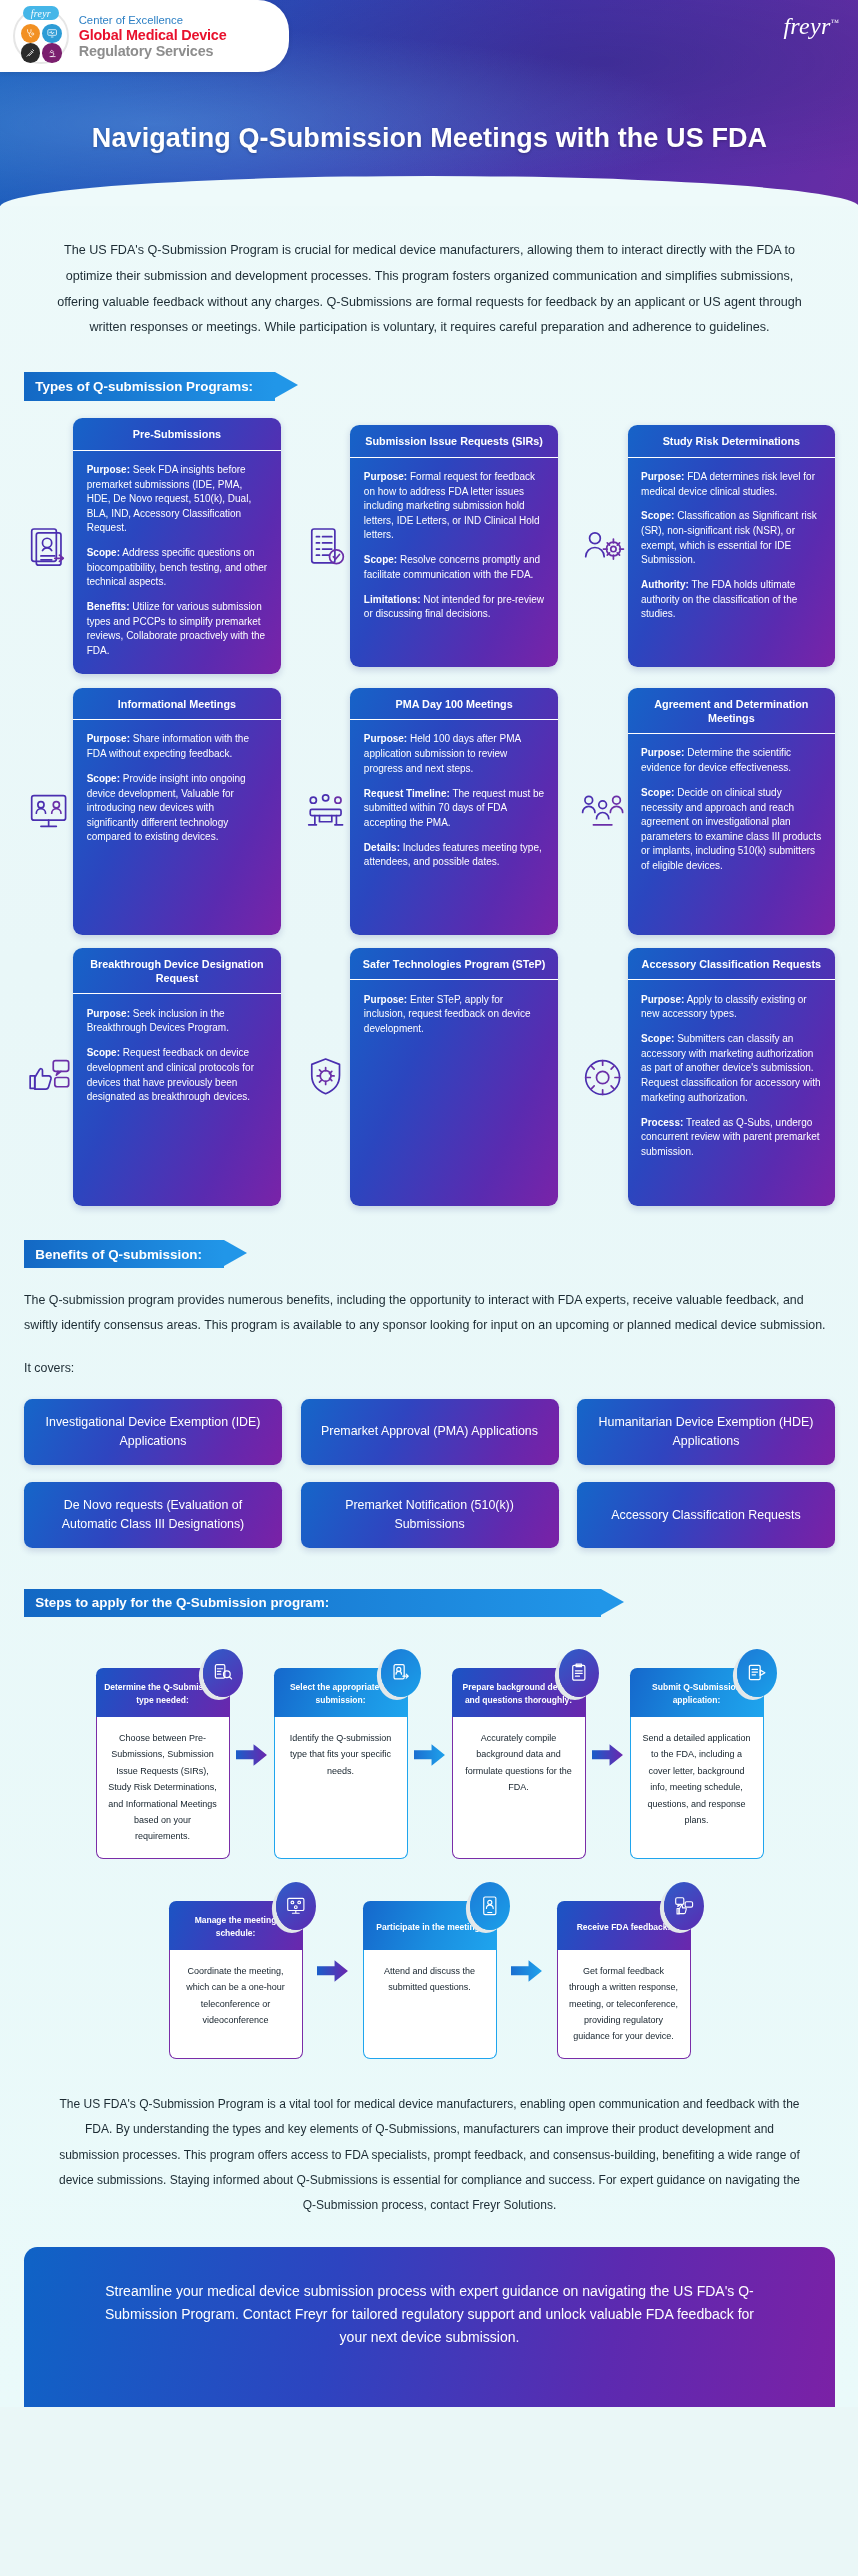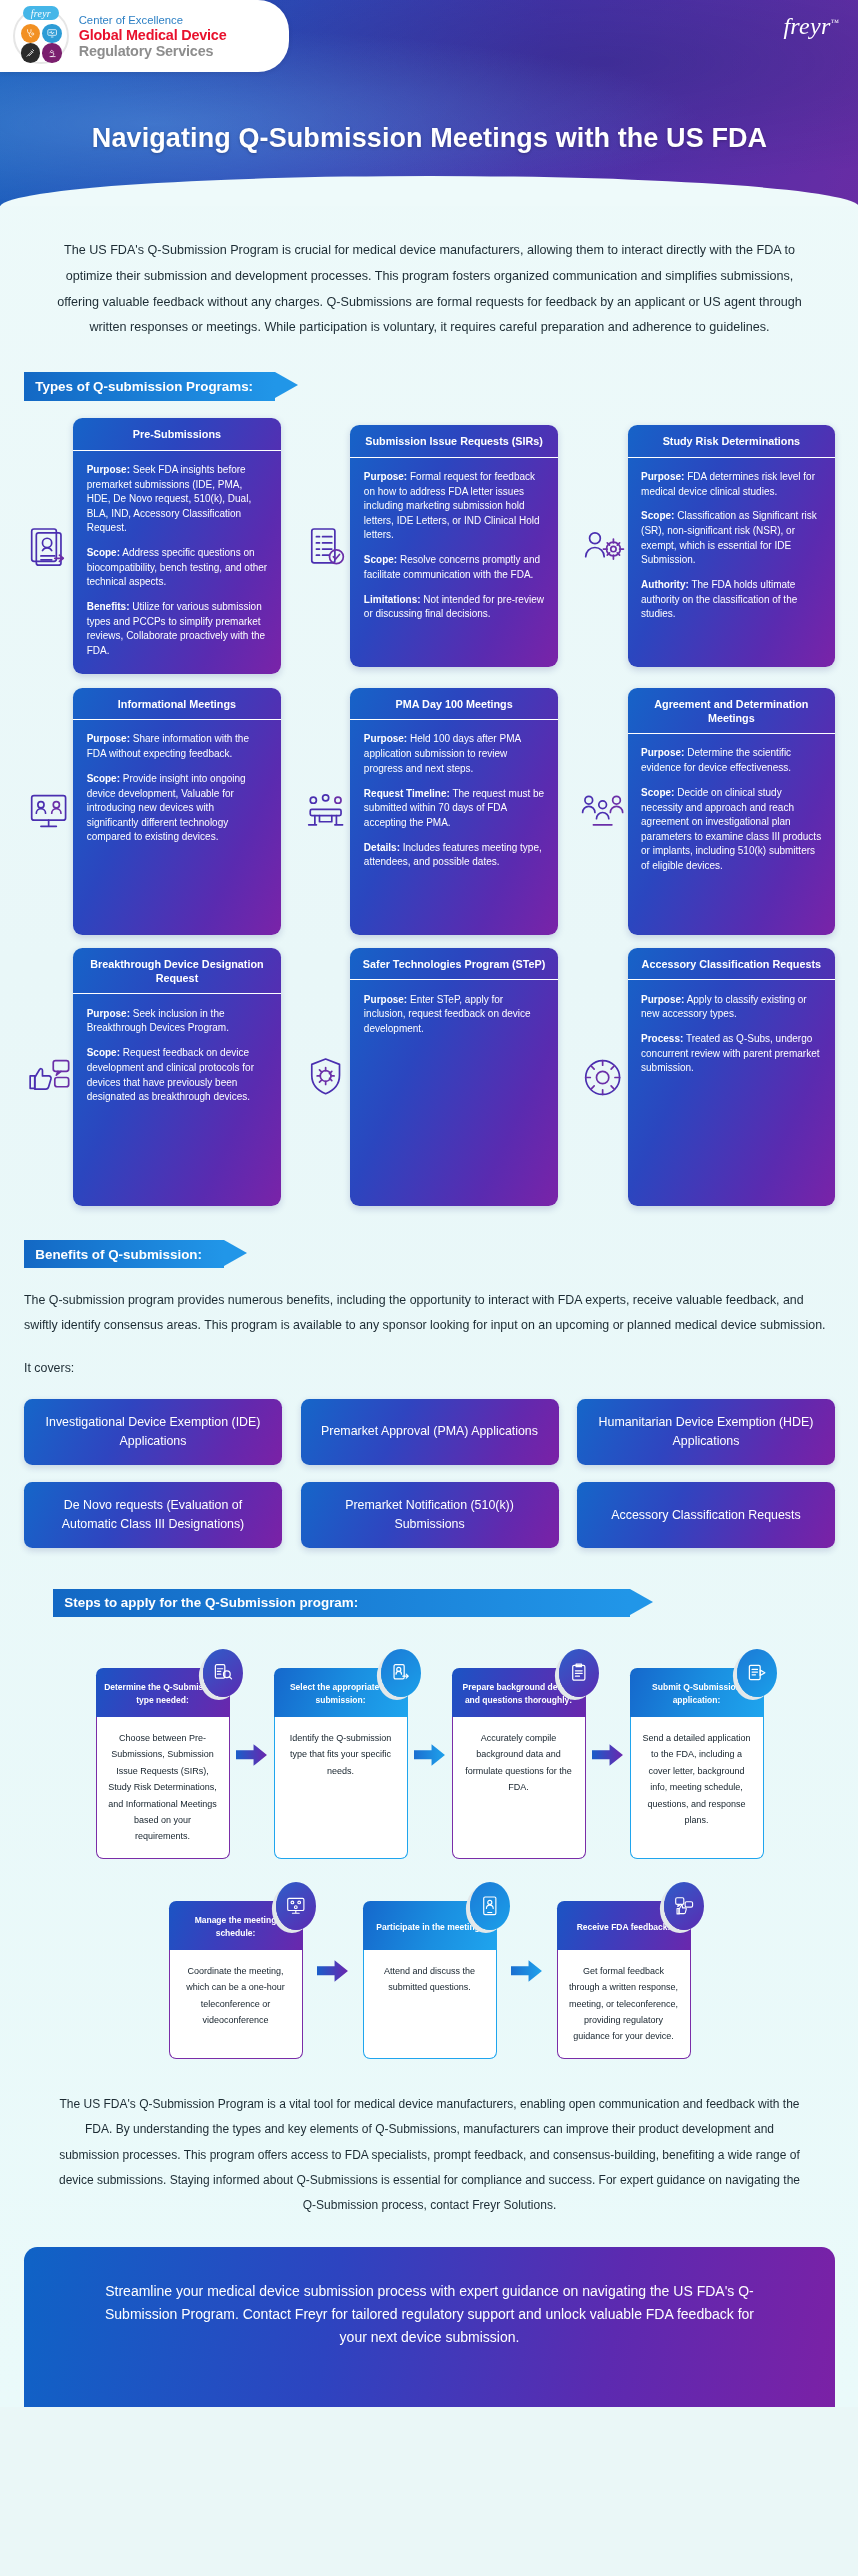--- a/index.html
+++ b/index.html
@@ -108,21 +108,21 @@
     color:#fff;font-weight:bold;font-size:13.4px;
     padding:6.7px 21.6px 6.7px 11.3px;
     margin:13.4px 0 4.1px 0;
   }
   .ribbon::after{
     content:"";position:absolute;right:-23px;top:0;
     border-top:13px solid transparent;
     border-bottom:13px solid transparent;
     border-left:23px solid #2196e8;
   }
-  .ribbon.widest{min-width:577px;margin-left:29px;}
+  .ribbon.widest{min-width:577px;}
 
   
   .card-grid{
     display:grid;
     grid-template-columns:repeat(3,1fr);
     gap:20.6px;
     padding:13.4px 24px 0 24px;
   }
   .card-col{display:flex;flex-direction:row;align-items:center;}
   .card-icon{
@@ -479,20 +479,21 @@
         <svg viewBox="0 0 64 64" fill="none" stroke="#4a2fb0" stroke-width="2.2" stroke-linecap="round" stroke-linejoin="round">
           <circle cx="32" cy="32" r="22"></circle>
           <circle cx="32" cy="32" r="8" stroke="#6b2fa8"></circle>
           <path d="M32 10v6M32 48v6M10 32h6M48 32h6M17 17l4 4M43 43l4 4M17 47l4-4M43 21l4-4" stroke="#6b2fa8"></path>
         </svg>
       </div>
       <div class="card">
         <div class="card-head">Accessory Classification Requests</div>
         <div class="card-body">
           <p><b>Purpose:</b><span> Apply to classify existing or new accessory types.</span></p>
+          <p><b>Scope:</b><span> Submitters can classify an accessory with marketing authorization as part of another device's submission. Request classification for accessory with marketing authorization.</span></p>
           <p><b>Process:</b><span> Treated as Q-Subs, undergo concurrent review with parent premarket submission.</span></p>
         </div>
       </div>
     </div>
   </div>
 
   <div class="wrap" style="padding-top:20.6px;">
     <div class="ribbon">Benefits of Q-submission:</div>
   </div>
 

